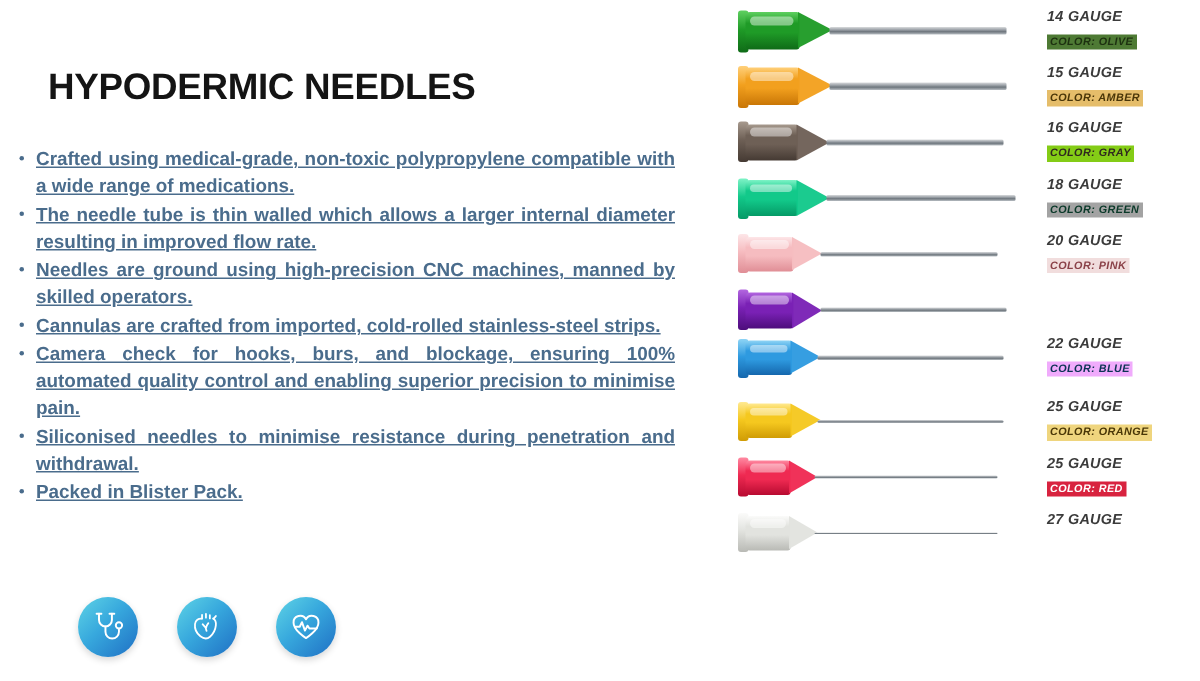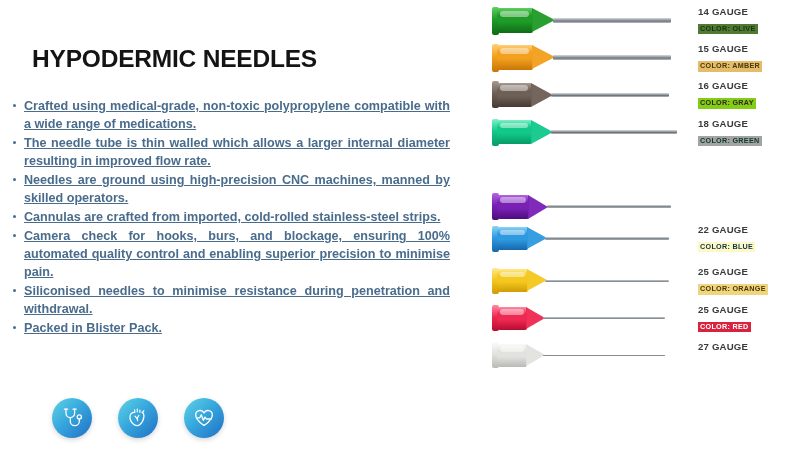--- a/index.html
+++ b/index.html
@@ -76,21 +76,21 @@
     position:absolute;
     width:0;height:0;
   }
   .cannula{
     position:absolute;
     background:linear-gradient(to bottom,#d9dbdd 0%,#9aa0a6 38%,#6e767d 62%,#b9bfc4 100%);
     border-radius:1px;
   }
 
   .needle-label{
-    position:absolute;left:228px;top:4px;width:96px;
+    position:absolute;left:228px;top:4px;width:96px;font-style:italic;
   }
   .gauge-text{
     font-size:9.6px;font-weight:600;color:#3b3b3b;
     letter-spacing:0.2px;white-space:nowrap;
     font-variant:small-caps;
     font-family:"Liberation Sans",sans-serif;
   }
   .color-bar{
     margin-top:1px;display:inline-block;
     padding:0 2px;
@@ -208,40 +208,53 @@
             <div class="hub" style="left: 5px; top: 6.5px; width: 34.72px; height: 24px; background: linear-gradient(rgb(125, 243, 198) 0%, rgb(18, 201, 138) 30%, rgb(18, 201, 138) 55%, rgb(5, 154, 102) 100%);"></div>
             <div class="hub-taper" style="left: 38.72px; top: 6.5px; border-top: 12px solid transparent; border-bottom: 12px solid transparent; border-left: 22.4px solid rgb(18, 201, 138); opacity: 0.96;"></div>
             <div style="position: absolute; left: 8px; top: 9px; width: 28px; height: 5.76px; border-radius: 3px; background: rgba(255, 255, 255, 0.45);"></div>
             <div class="cannula" style="left: 59.12px; top: 16.6px; width: 126px; height: 3.8px;"></div>
           </div>
           <div class="needle-label">
             <div class="gauge-text">18 GAUGE</div>
             <div><span class="color-bar" style="background: #a3a3a3; color: rgb(11, 58, 42);">COLOR: GREEN</span></div>
           </div>
         </div>
+        <div class="needle-row" style="top: 150.8px;">
+          <div class="needle-figure">
+            <div class="hub-base" style="left: 0px; top: 5.5px; width: 7px; height: 26px; background: linear-gradient(rgb(253, 230, 232) 0%, rgb(246, 188, 192) 45%, rgb(224, 142, 150) 100%); border-radius: 2px;"></div>
+            <div class="hub" style="left: 5px; top: 7px; width: 32.24px; height: 23px; background: linear-gradient(rgb(253, 230, 232) 0%, rgb(246, 188, 192) 30%, rgb(246, 188, 192) 55%, rgb(224, 142, 150) 100%);"></div>
+            <div class="hub-taper" style="left: 36.24px; top: 7px; border-top: 11.5px solid transparent; border-bottom: 11.5px solid transparent; border-left: 20.8px solid rgb(246, 188, 192); opacity: 0.96;"></div>
+            <div style="position: absolute; left: 8px; top: 9.5px; width: 26px; height: 5.52px; border-radius: 3px; background: rgba(255, 255, 255, 0.45);"></div>
+            <div class="cannula" style="left: 55.04px; top: 16.9px; width: 118px; height: 3.2px;"></div>
+          </div>
+          <div class="needle-label">
+            <div class="gauge-text">20 GAUGE</div>
+            <div><span class="color-bar" style="background: rgb(241, 221, 221); color: rgb(138, 65, 72);">COLOR: PINK</span></div>
+          </div>
+        </div>
         <div class="needle-row" style="top: 188px;">
           <div class="needle-figure">
             <div class="hub-base" style="left: 0px; top: 5px; width: 7px; height: 27px; background: linear-gradient(rgb(179, 103, 224) 0%, rgb(122, 33, 181) 45%, rgb(77, 13, 124) 100%); border-radius: 2px;"></div>
             <div class="hub" style="left: 5px; top: 6.5px; width: 32.24px; height: 24px; background: linear-gradient(rgb(179, 103, 224) 0%, rgb(122, 33, 181) 30%, rgb(122, 33, 181) 55%, rgb(77, 13, 124) 100%);"></div>
             <div class="hub-taper" style="left: 36.24px; top: 6.5px; border-top: 12px solid transparent; border-bottom: 12px solid transparent; border-left: 20.8px solid rgb(122, 33, 181); opacity: 0.96;"></div>
             <div style="position: absolute; left: 8px; top: 9px; width: 26px; height: 5.76px; border-radius: 3px; background: rgba(255, 255, 255, 0.45);"></div>
             <div class="cannula" style="left: 55.04px; top: 17.1px; width: 124px; height: 2.8px;"></div>
           </div>
         </div>
         <div class="needle-row" style="top: 220px;">
           <div class="needle-figure">
             <div class="hub-base" style="left: 0px; top: 5.5px; width: 7px; height: 26px; background: linear-gradient(rgb(142, 212, 245) 0%, rgb(46, 154, 224) 45%, rgb(21, 103, 173) 100%); border-radius: 2px;"></div>
             <div class="hub" style="left: 5px; top: 7px; width: 31px; height: 23px; background: linear-gradient(rgb(142, 212, 245) 0%, rgb(46, 154, 224) 30%, rgb(46, 154, 224) 55%, rgb(21, 103, 173) 100%);"></div>
             <div class="hub-taper" style="left: 35px; top: 7px; border-top: 11.5px solid transparent; border-bottom: 11.5px solid transparent; border-left: 20px solid rgb(46, 154, 224); opacity: 0.96;"></div>
             <div style="position: absolute; left: 8px; top: 9.5px; width: 25px; height: 5.52px; border-radius: 3px; background: rgba(255, 255, 255, 0.45);"></div>
             <div class="cannula" style="left: 53px; top: 17.3px; width: 124px; height: 2.4px;"></div>
           </div>
           <div class="needle-label">
             <div class="gauge-text">22 GAUGE</div>
-            <div><span class="color-bar" style="background: #fef9c3; color: rgb(12, 51, 84); text-align: center;">COLOR: BLUE</span></div>
+            <div><span class="color-bar" style="background: #f0abfc; color: rgb(12, 51, 84); text-align: center;">COLOR: BLUE</span></div>
           </div>
         </div>
         <div class="needle-row" style="top: 262.4px;">
           <div class="needle-figure">
             <div class="hub-base" style="left: 0px; top: 5.5px; width: 7px; height: 26px; background: linear-gradient(rgb(255, 233, 145) 0%, rgb(245, 200, 31) 45%, rgb(208, 156, 5) 100%); border-radius: 2px;"></div>
             <div class="hub" style="left: 5px; top: 7px; width: 31px; height: 23px; background: linear-gradient(rgb(255, 233, 145) 0%, rgb(245, 200, 31) 30%, rgb(245, 200, 31) 55%, rgb(208, 156, 5) 100%);"></div>
             <div class="hub-taper" style="left: 35px; top: 7px; border-top: 11.5px solid transparent; border-bottom: 11.5px solid transparent; border-left: 20px solid rgb(245, 200, 31); opacity: 0.96;"></div>
             <div style="position: absolute; left: 8px; top: 9.5px; width: 25px; height: 5.52px; border-radius: 3px; background: rgba(255, 255, 255, 0.45);"></div>
             <div class="cannula" style="left: 53px; top: 17.5px; width: 124px; height: 2px;"></div>
           </div>

